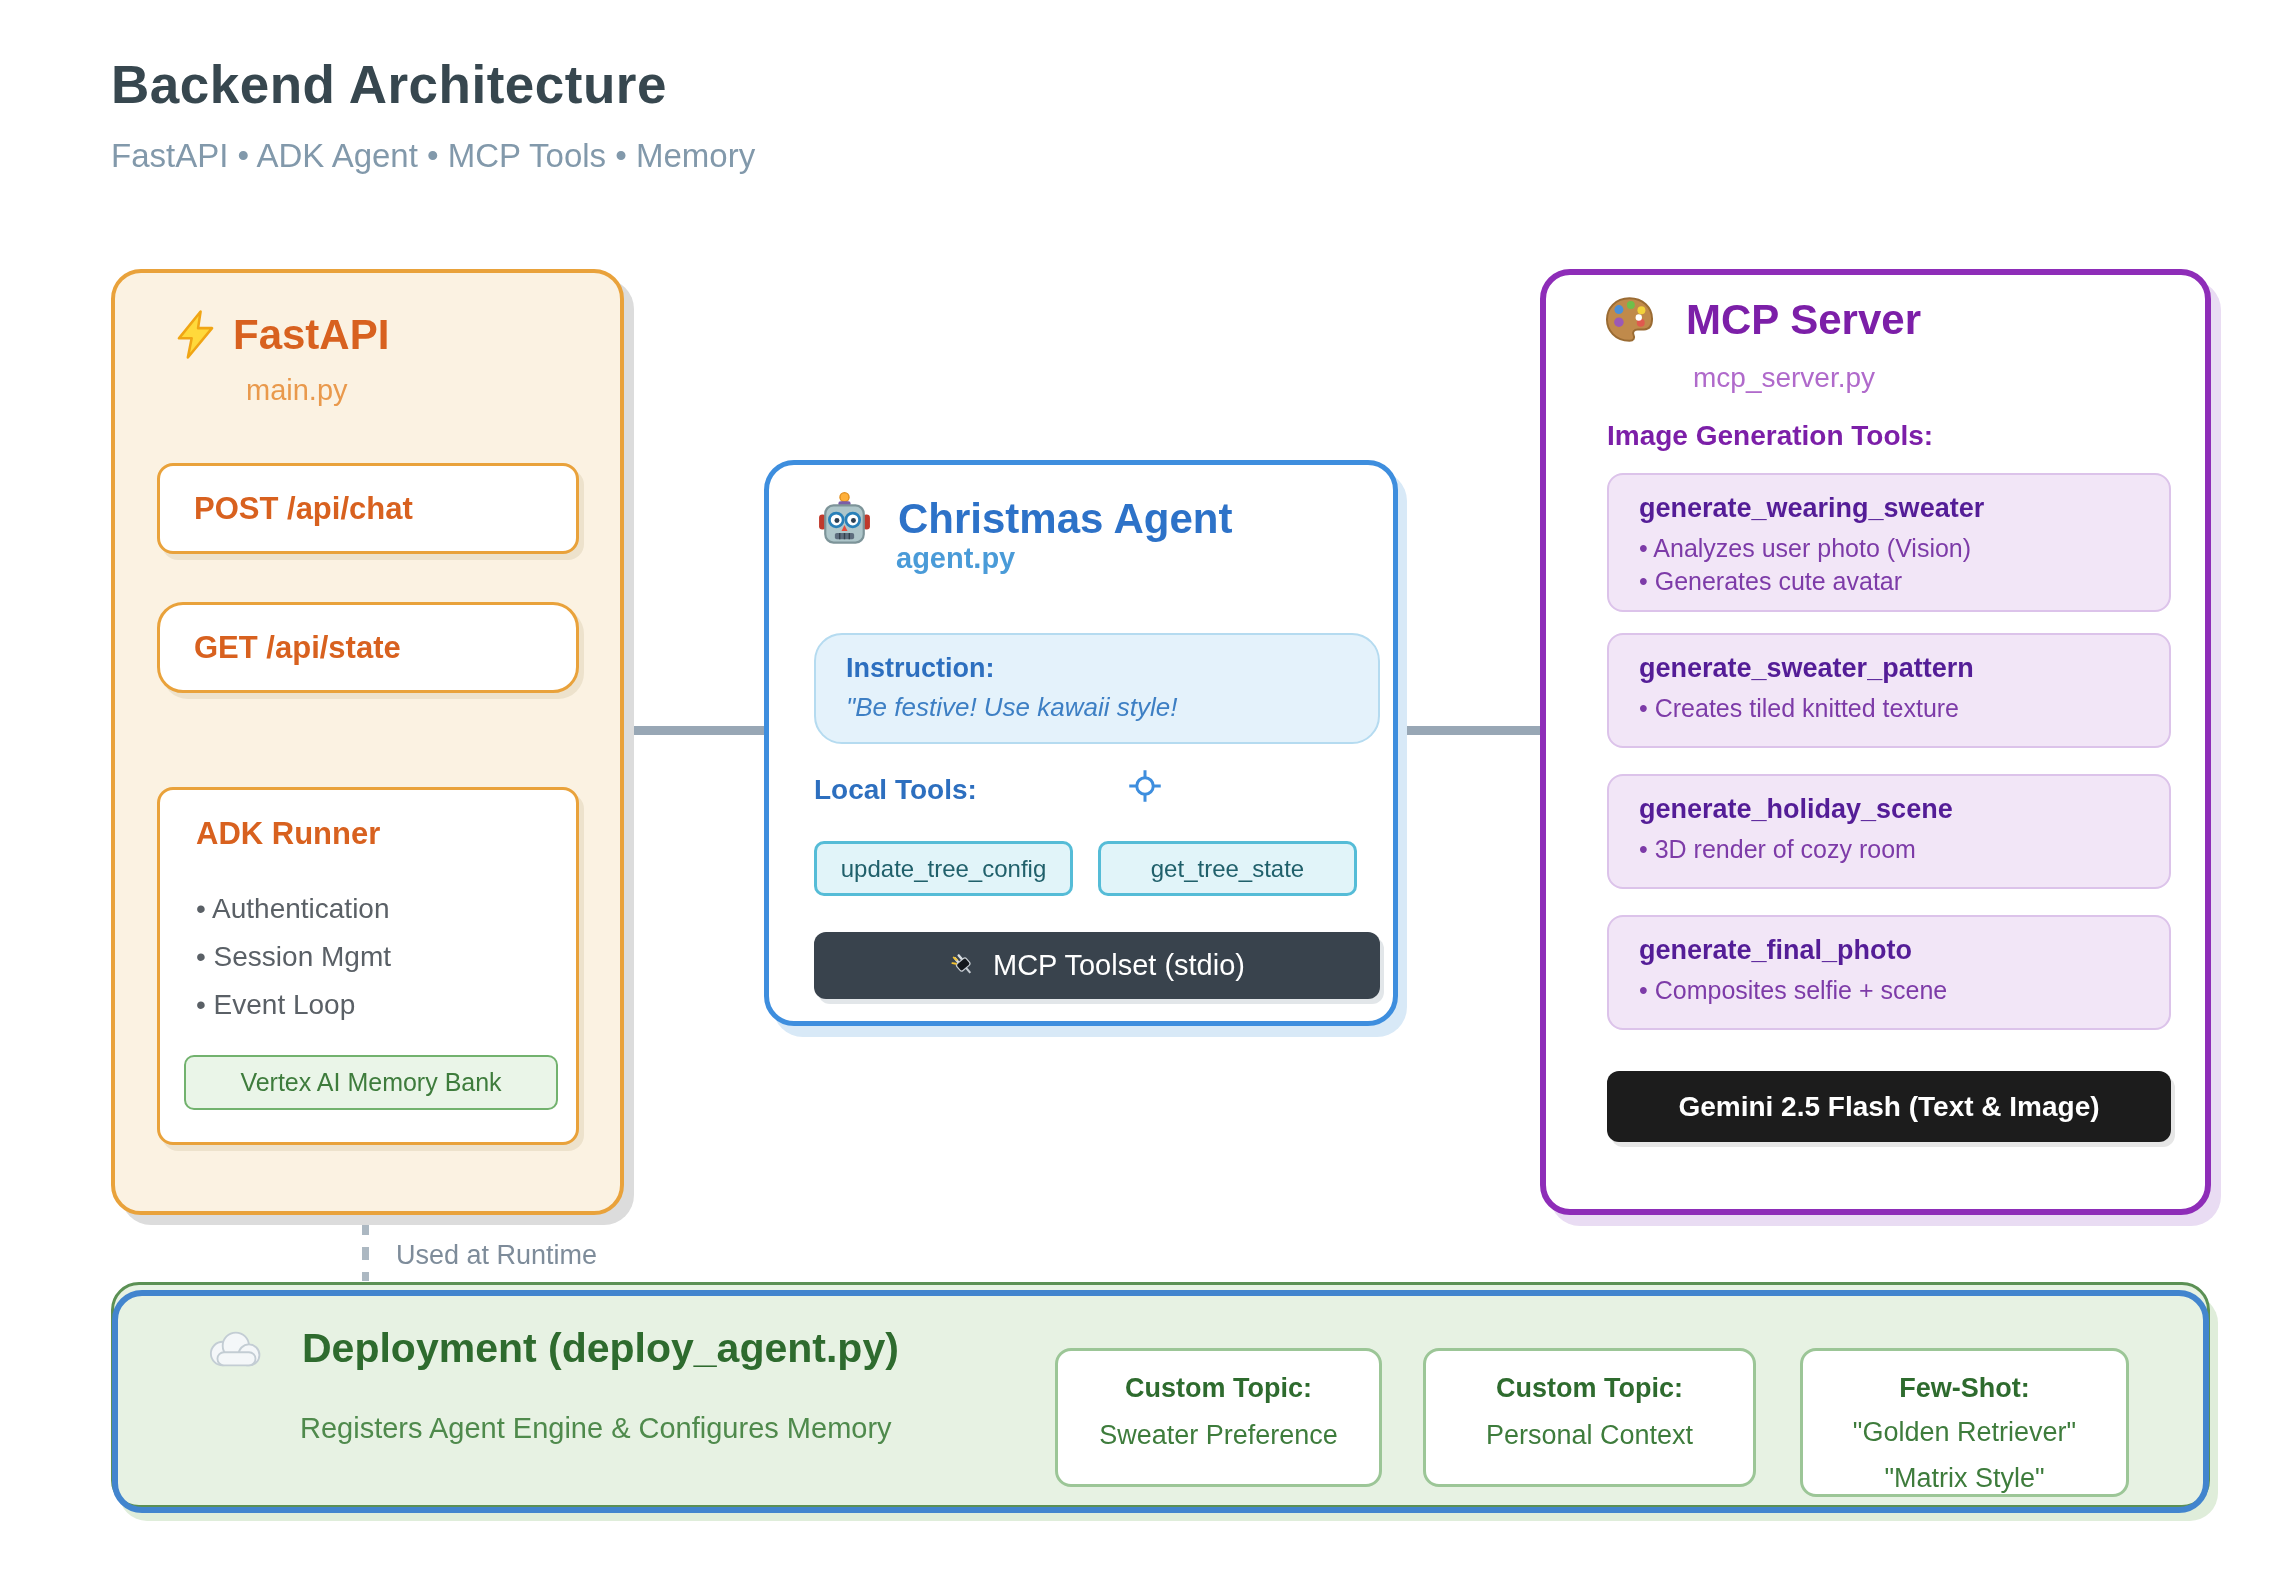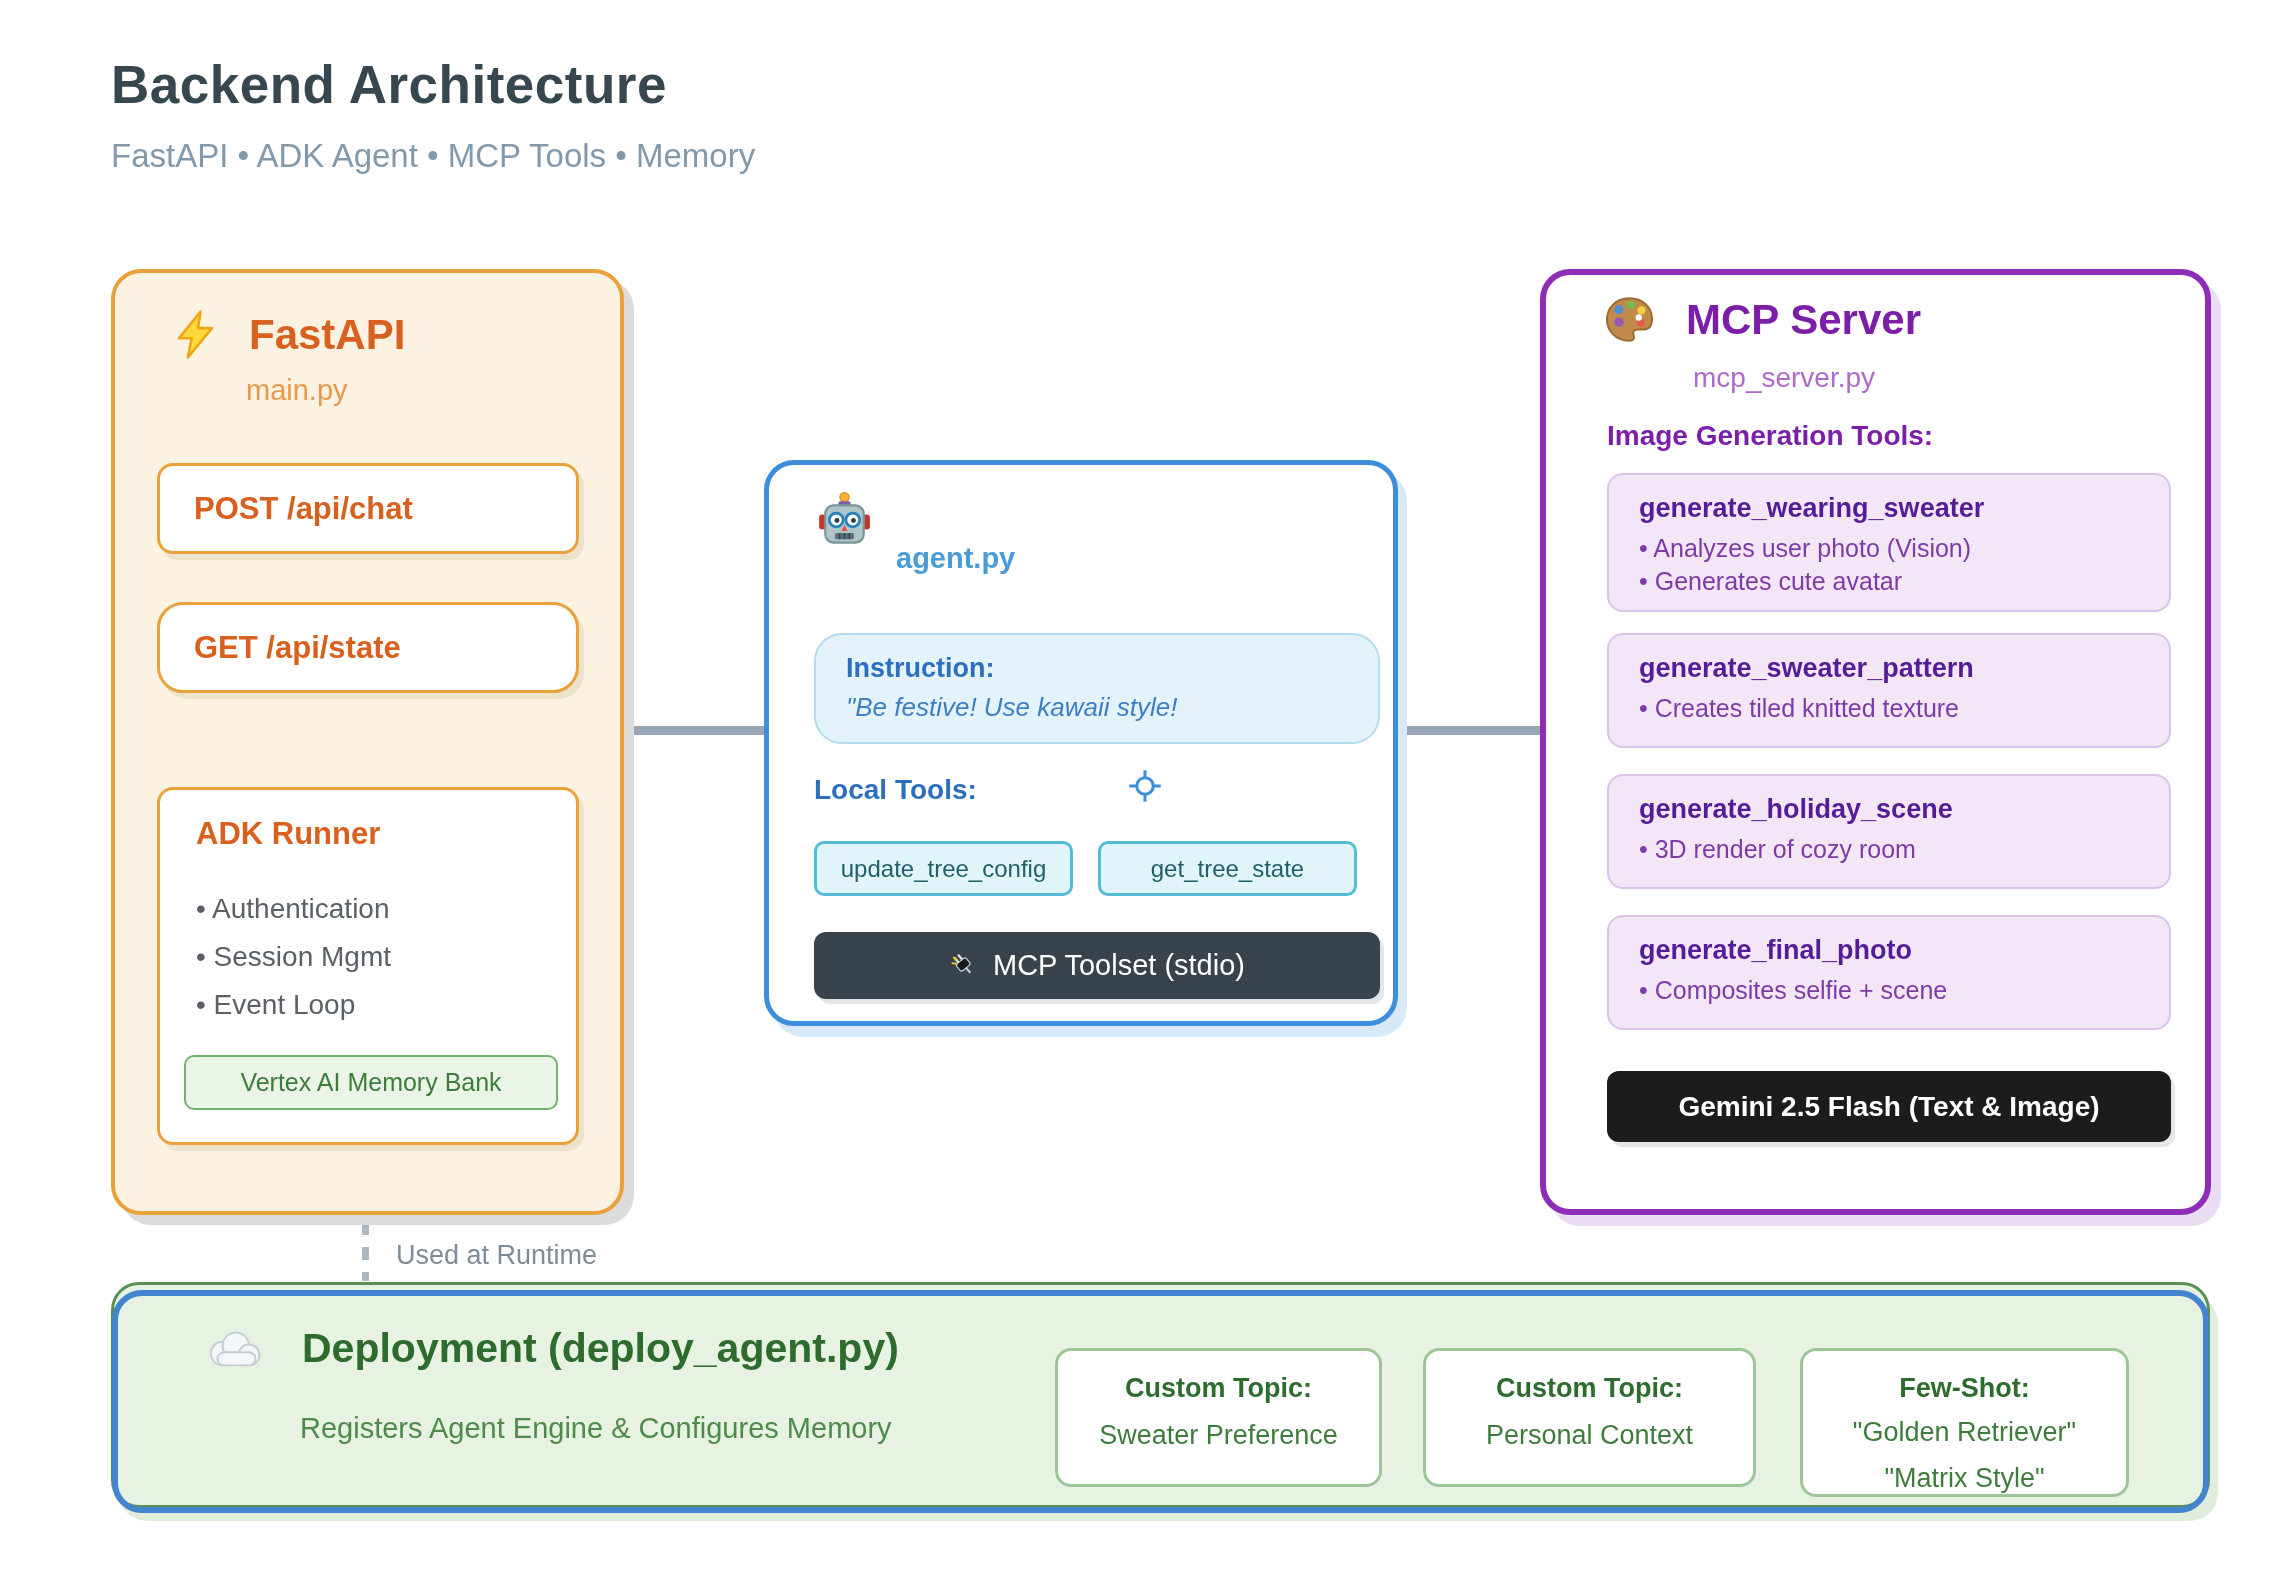--- a/index.html
+++ b/index.html
@@ -21,21 +21,21 @@
 
   
   .conn{position:absolute;background:#98A7B5;height:9px;}
   .conn1{left:622px;top:726px;width:149px;}
   .conn2{left:1394px;top:726px;width:152px;}
   .dashed-v{position:absolute;left:362px;top:1222px;width:7px;height:59px;
     background:repeating-linear-gradient(#ACB8C2 0 13px, transparent 13px 25px);}
   .runtime-label{position:absolute;left:396px;top:1240px;font-size:27px;color:#7E8C9A;}
 
   
-  .fa-head{position:absolute;left:55px;top:36px;display:flex;align-items:center;gap:28px;}
+  .fa-head{position:absolute;left:55px;top:36px;display:flex;align-items:center;gap:12px;}
   .fa-title{font-size:42px;font-weight:bold;color:#D8611F;}
   .fa-file{position:absolute;left:131px;top:101px;font-size:29px;color:#E9994C;}
   .endpoint{position:absolute;left:42px;width:422px;height:91px;background:#ffffff;border:3px solid #E9A23B;border-radius:16px;
     box-sizing:border-box;display:flex;align-items:center;padding-left:34px;font-size:31px;font-weight:bold;color:#D8611F;
     box-shadow:5px 6px 0 #EDE2CC;}
   .ep1{top:190px;} .ep2{top:329px;border-radius:26px;}
   .adk-card{position:absolute;left:42px;top:514px;width:422px;height:358px;background:#ffffff;border:3px solid #E9A23B;border-radius:16px;
     box-sizing:border-box;box-shadow:5px 6px 0 #EDE2CC;}
   .adk-title{position:absolute;left:36px;top:26px;font-size:31px;font-weight:bold;color:#D8611F;}
   .adk-list{position:absolute;left:36px;top:95px;font-size:28px;color:#5A6066;line-height:48px;}
@@ -132,20 +132,21 @@
           <rect x="6" y="10.5" width="28" height="27" rx="6" fill="#AEC6CA" stroke="#7D9499" stroke-width="1.6"></rect>
           <circle cx="14" cy="21" r="5" fill="#ffffff" stroke="#2980B9" stroke-width="2"></circle>
           <circle cx="26" cy="21" r="5" fill="#ffffff" stroke="#2980B9" stroke-width="2"></circle>
           <circle cx="14.5" cy="21.5" r="1.8" fill="#2C3E50"></circle>
           <circle cx="26.5" cy="21.5" r="1.8" fill="#2C3E50"></circle>
           <path d="M17.8 29 L20 24.8 L22.2 29 Z" fill="#E74C3C"></path>
           <rect x="13" y="30.5" width="14" height="4.6" rx="1.4" fill="#5D6D7E"></rect>
           <path d="M16.5 30.5 v4.6 M20 30.5 v4.6 M23.5 30.5 v4.6" stroke="#33414D" stroke-width="1"></path>
         </svg>
       </span>
+      <span class="ag-title">Christmas Agent</span>
     </div>
     <div class="ag-file">agent.py</div>
 
     <div class="instruction-box">
       <div class="instr-label">Instruction:</div>
       <div class="instr-text">"Be festive! Use kawaii style!</div>
     </div>
 
     <div class="local-tools-label">Local Tools:</div>
     <span class="icon crosshair">

